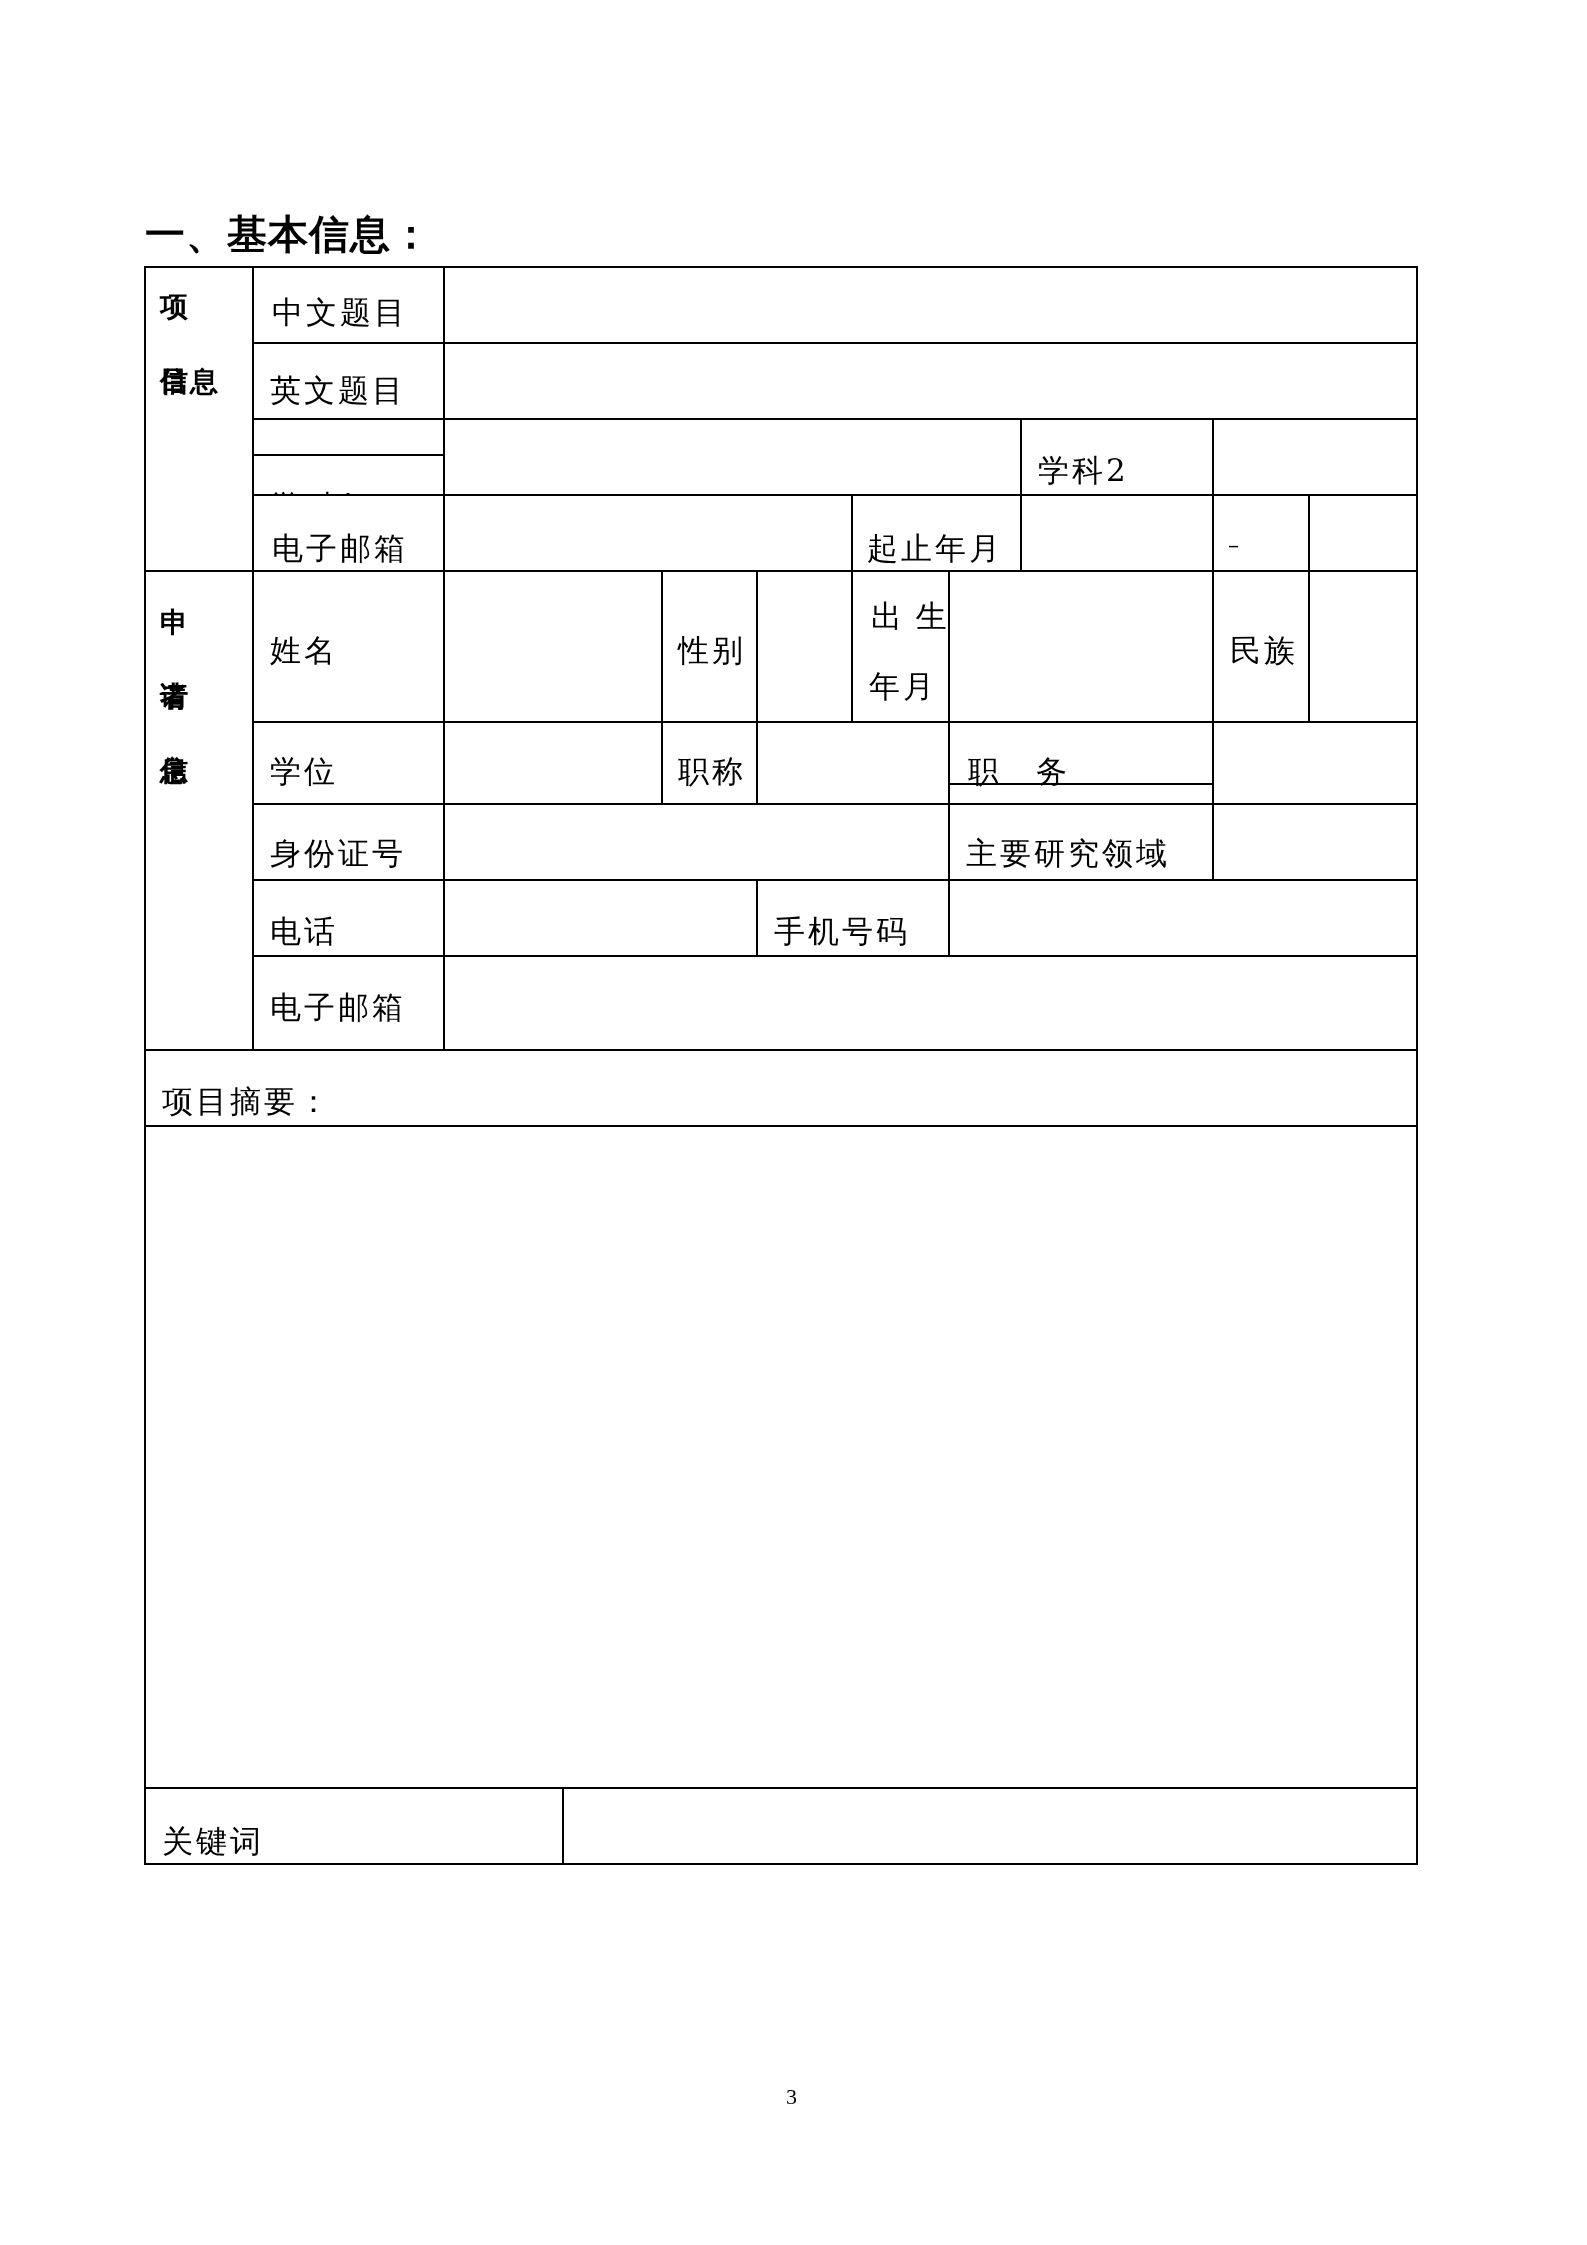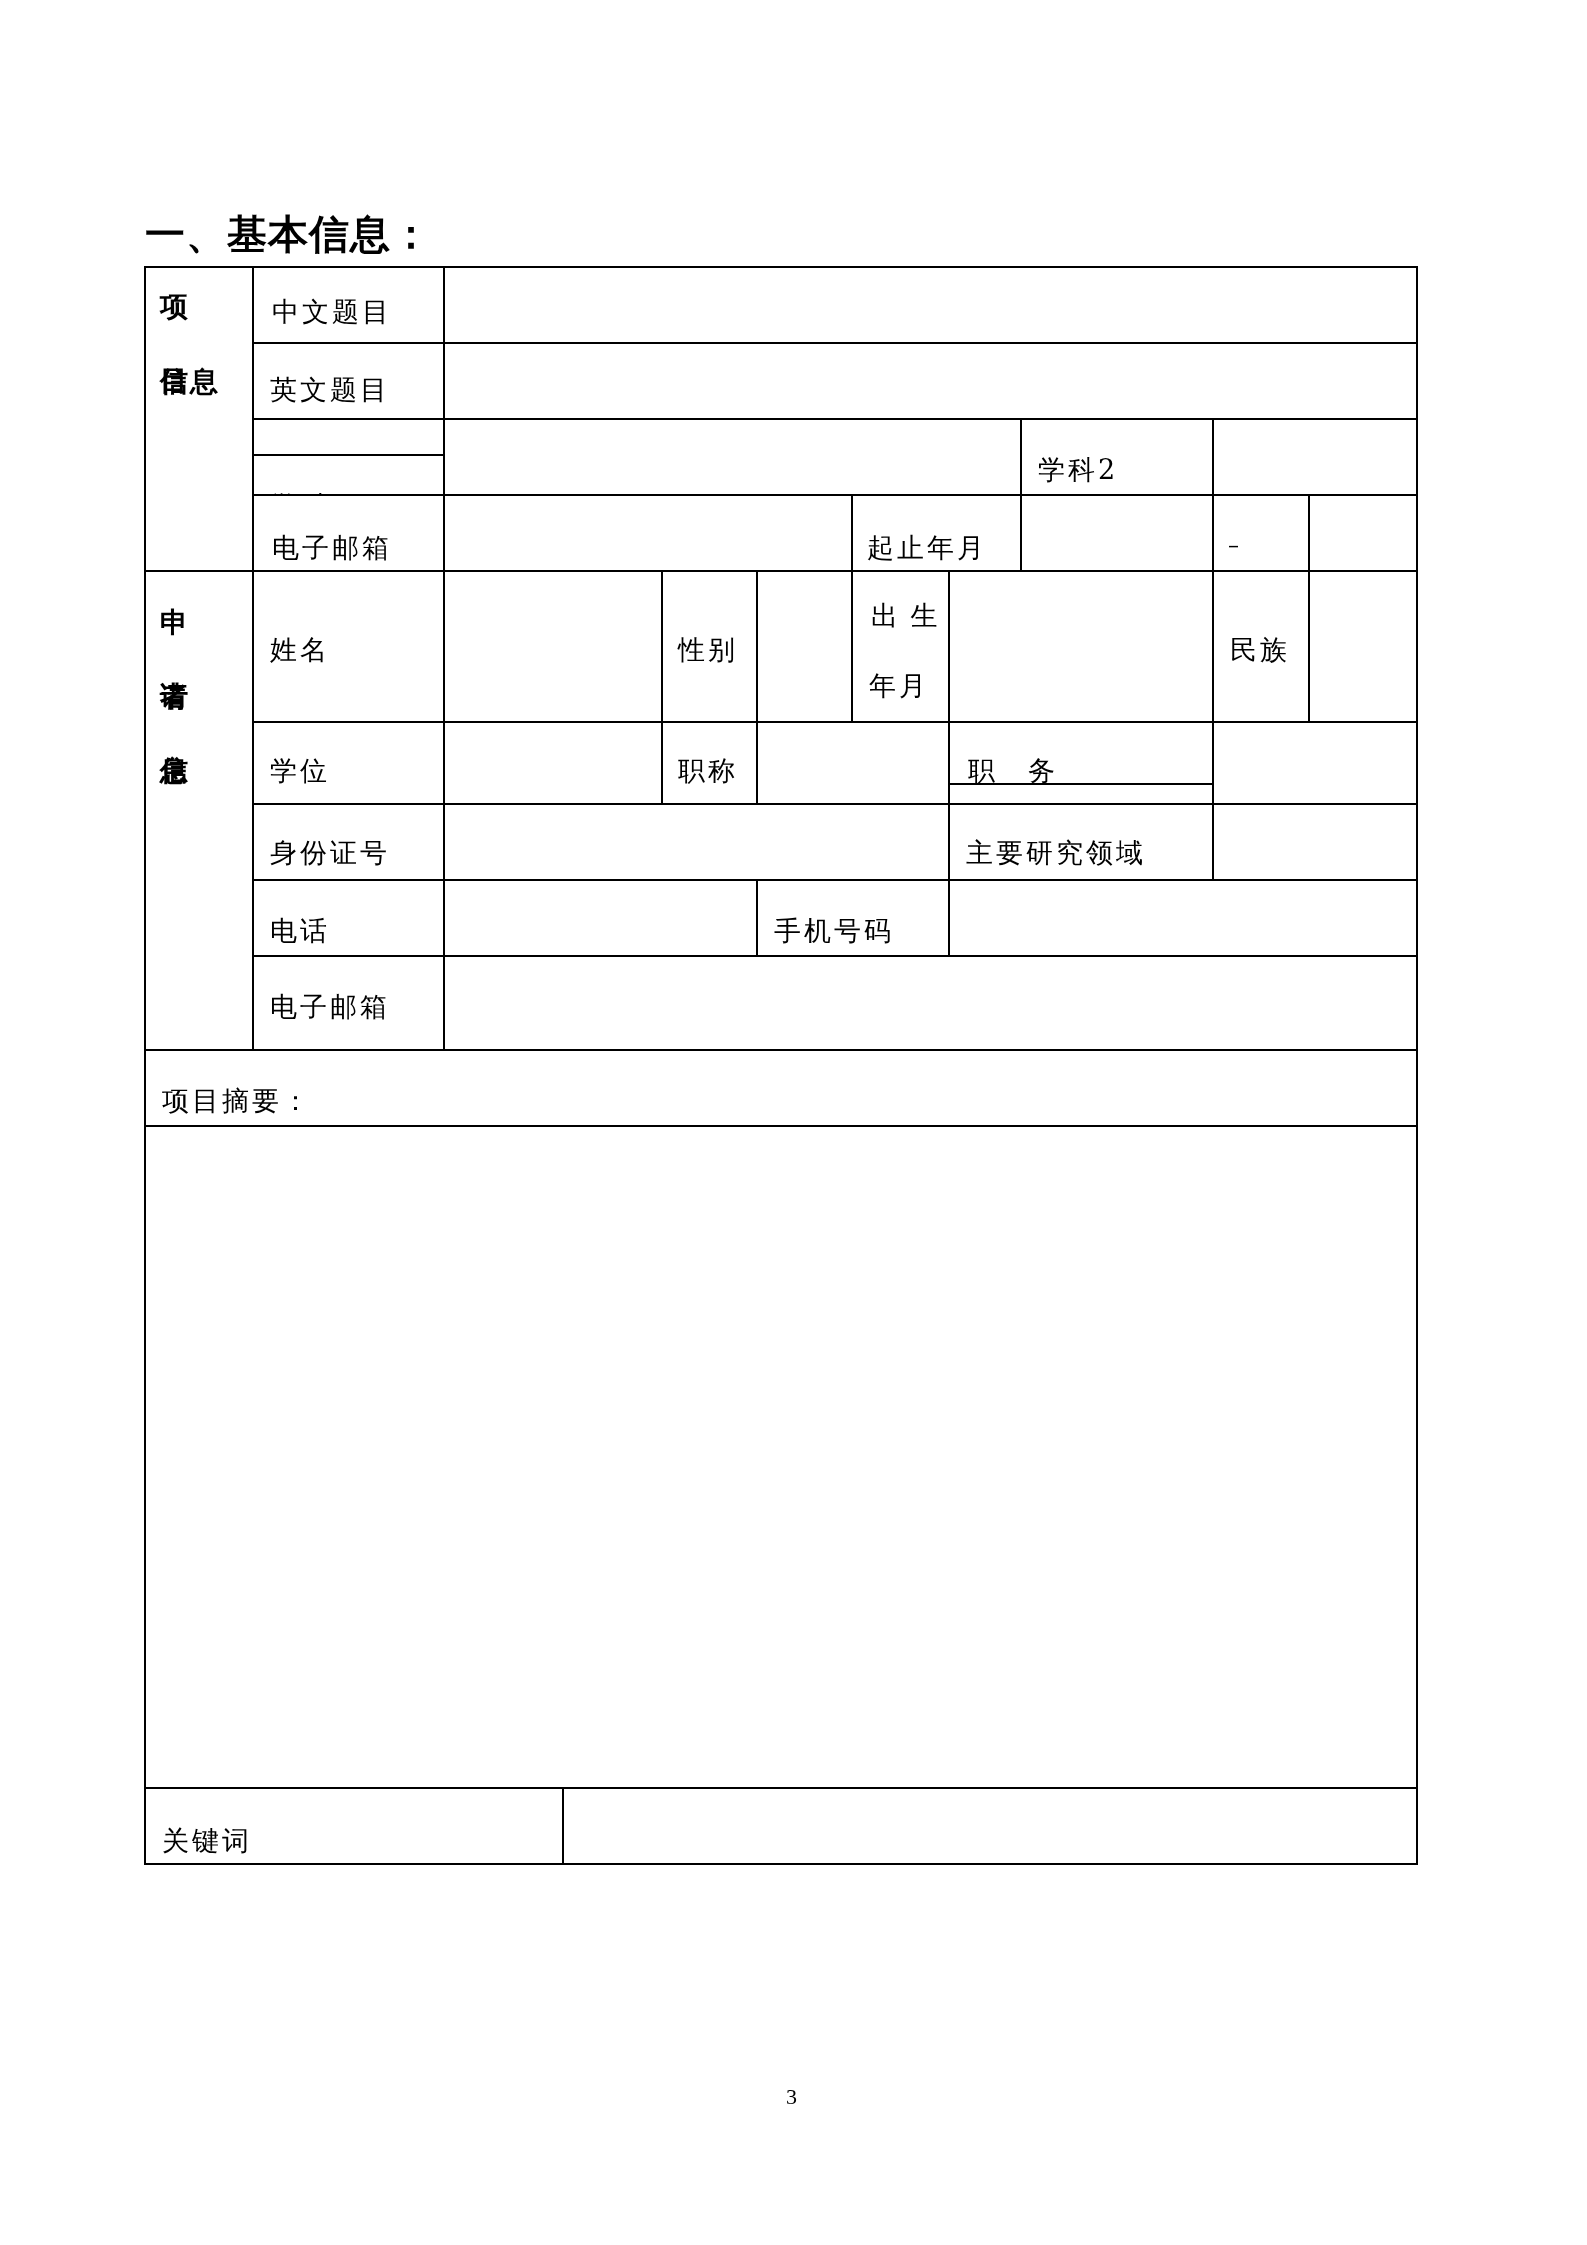--- a/index.html
+++ b/index.html
@@ -1,21 +1,21 @@
 <!DOCTYPE html>
 <html><head>
 <meta charset="utf-8">
 <style>
   html, body { margin: 0; padding: 0; background: #ffffff; }
   body { width: 1587px; height: 2245px; position: relative; overflow: hidden;
          font-family: "DejaVu Serif", "Liberation Serif", serif; color: #000; }
   .title { position: absolute; left: 145px; top: 208px; font-size: 40px; line-height: 52px;
            font-family: "DejaVu Sans", "Liberation Sans", sans-serif; font-weight: bold; letter-spacing: 1px; }
   .cell { position: absolute; box-sizing: border-box; border: 2px solid #000; margin: -1px 0 0 -1px; background: #fff; }
-  .lbl { position: absolute; font-size: 27px; line-height: 32px; white-space: nowrap; letter-spacing: 3px; }
+  .lbl { position: absolute; font-size: 31px; line-height: 32px; white-space: nowrap; letter-spacing: 3px; }
   .field { position: absolute; box-sizing: border-box; border: none; background: transparent; outline: none;
            font-family: "DejaVu Serif", "Liberation Serif", serif; font-size: 26px; padding: 0 12px; }
   .side { position: absolute; font-size: 28px; line-height: 74px; font-weight: bold; letter-spacing: 14px; }
   .pagenum { position: absolute; left: 786px; top: 2084px; font-size: 22px; font-family: "Liberation Serif", serif; }
 </style>
 </head>
 <body>
 
 <div class="title">一、基本信息：</div>
 

